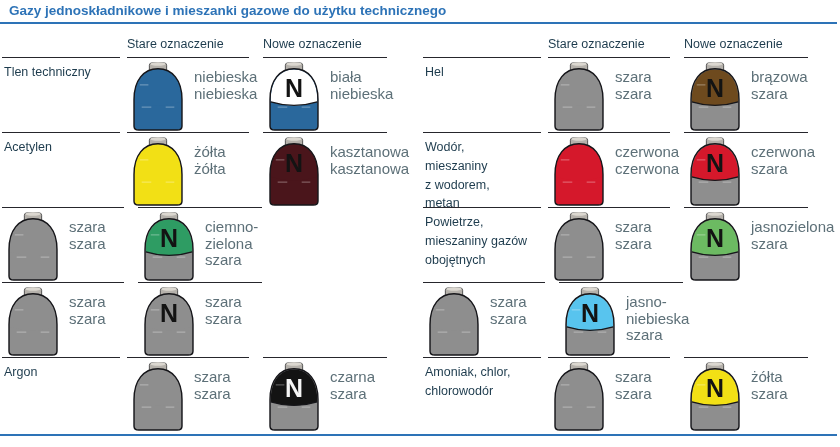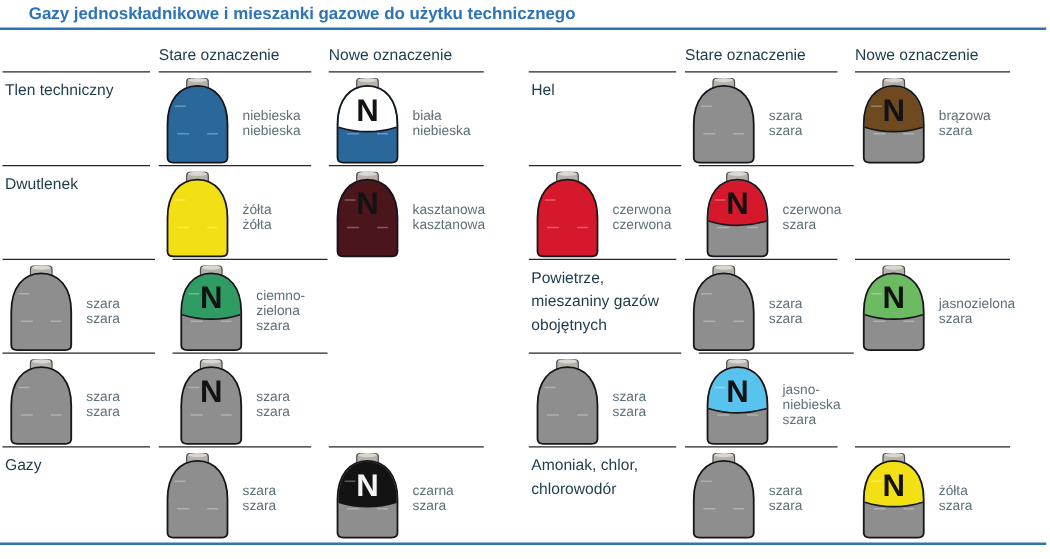--- a/index.html
+++ b/index.html
@@ -2,42 +2,42 @@
 <html><head>
 <meta charset="utf-8">
 <style>
   * { margin:0; padding:0; box-sizing:border-box; }
   body {
     width:840px; height:447px; position:relative; background:#ffffff;
     font-family:"Liberation Sans", sans-serif; overflow:hidden;
   }
   .title-bar {
     position:absolute; left:0; top:0; width:837px;
-    padding:3px 0 4px 23px; font-size:13.5px; font-weight:bold; color:#2d73b7;
+    padding:3px 0 4px 9px; font-size:13.5px; font-weight:bold; color:#2d73b7;
     border-bottom:2px solid #2d73b7;
   }
   .half { position:absolute; top:33px; width:400px; }
   #half-left  { left:2px; }
   #half-right { left:423px; }
   .header-row { display:flex; height:24px; }
   .h-name { width:118px; margin-right:7px; }
   .h-col  { width:122px; margin-right:14px; padding-top:4px;
             font-size:12.5px; font-weight:normal; color:#1d3b4d; }
   .h-col:last-child { width:124px; margin-right:0; }
   .row { display:flex; height:75px; }
   .cell { border-top:1.5px solid #26262c; }
   .c-name { width:118px; margin-right:7px; padding:5px 0 0 2px;
             font-size:12.5px; font-weight:normal; color:#1d3b4d;
             line-height:1.5; white-space:pre-line; }
   .c-cyl  { width:122px; margin-right:14px; display:flex; padding:3px 0 0 2px; }
   .c-cyl.new { width:124px; margin-right:0; }
   svg.cyl { width:58px; height:71px; flex:none; }
   .labels { margin-left:7px; margin-top:8px; height:60px; width:60px;
-            display:flex; flex-direction:column; justify-content:center;
-            font-size:11px; color:#5d7078; line-height:1.1; }
+            display:flex; flex-direction:column; justify-content:flex-start;
+            font-size:15px; color:#5d7078; line-height:1.1; }
   .labels span { white-space:nowrap; display:block; }
   .bottom-rule { position:absolute; left:0; top:434px; width:837px;
                  border-top:2px solid #2d73b7; }
 </style>
 </head>
 <body>
 
 <div class="title-bar">Gazy jednoskładnikowe i mieszanki gazowe do użytku technicznego</div>
 
 <div class="half" id="half-left">
@@ -81,21 +81,21 @@
       </svg>
       <div class="labels">
         <span>biała</span>
         <span></span>
         <span>niebieska</span>
       </div>
     </div>
   </div>
 
   <div class="row">
-    <div class="cell c-name">Dwutlenek</div>
+    <div class="cell c-name">Acetylen</div>
 
     <div class="cell c-cyl old">
       <svg class="cyl" viewBox="0 0 60 74">
         <rect x="21" y="2" width="18" height="10" rx="2.5" fill="#b5b1ab" stroke="#4c4c4c" stroke-width="1"></rect>
         <ellipse cx="30" cy="3.2" rx="8" ry="1.8" fill="#dbd7d0"></ellipse>
         <path d="M5,68 L5,40 C5,20 15,8 30,8 C45,8 55,20 55,40 L55,68 C55,70.5 53,72 50,72 L10,72 C7,72 5,70.5 5,68 Z" fill="#f2e015"></path>
         <path d="M5.8,40 C5.8,20 16,8.8 30,8.8 C44,8.8 54.2,20 54.2,40 L54.2,42.5 C38,47.5 22,47.5 5.8,42.5 Z" fill="#f2e015"></path>
         <path d="M5.8,42.5 C22,47.5 38,47.5 54.2,42.5" fill="none" stroke-width="1.4" stroke="none"></path>
         <path d="M11,25 h9 M13,48 h10 M38,48 h9" stroke="#ffffff" opacity="0.3" stroke-width="1.3" fill="none"></path>
         <path fill="none" stroke="#16161a" stroke-width="1.5" d="M5,68 L5,40 C5,20 15,8 30,8 C45,8 55,20 55,40 L55,68 C55,70.5 53,72 50,72 L10,72 C7,72 5,70.5 5,68 Z"></path>
@@ -199,21 +199,21 @@
       </svg>
       <div class="labels">
         <span>szara</span>
         <span></span>
         <span>szara</span>
       </div>
     </div>
   </div>
 
   <div class="row">
-    <div class="cell c-name">Gazy</div>
+    <div class="cell c-name">Argon</div>
 
     <div class="cell c-cyl old">
       <svg class="cyl" viewBox="0 0 60 74">
         <rect x="21" y="2" width="18" height="10" rx="2.5" fill="#b5b1ab" stroke="#4c4c4c" stroke-width="1"></rect>
         <ellipse cx="30" cy="3.2" rx="8" ry="1.8" fill="#dbd7d0"></ellipse>
         <path d="M5,68 L5,40 C5,20 15,8 30,8 C45,8 55,20 55,40 L55,68 C55,70.5 53,72 50,72 L10,72 C7,72 5,70.5 5,68 Z" fill="#8e8e8e"></path>
         <path d="M5.8,40 C5.8,20 16,8.8 30,8.8 C44,8.8 54.2,20 54.2,40 L54.2,42.5 C38,47.5 22,47.5 5.8,42.5 Z" fill="#8e8e8e"></path>
         <path d="M5.8,42.5 C22,47.5 38,47.5 54.2,42.5" fill="none" stroke-width="1.4" stroke="none"></path>
         <path d="M11,25 h9 M13,48 h10 M38,48 h9" stroke="#ffffff" opacity="0.3" stroke-width="1.3" fill="none"></path>
         <path fill="none" stroke="#16161a" stroke-width="1.5" d="M5,68 L5,40 C5,20 15,8 30,8 C45,8 55,20 55,40 L55,68 C55,70.5 53,72 50,72 L10,72 C7,72 5,70.5 5,68 Z"></path>
@@ -288,20 +288,24 @@
       </svg>
       <div class="labels">
         <span>brązowa</span>
         <span></span>
         <span>szara</span>
       </div>
     </div>
   </div>
 
   <div class="row">
+    <div class="cell c-name">Wodór,
+mieszaniny
+z wodorem,
+metan</div>
 
     <div class="cell c-cyl old">
       <svg class="cyl" viewBox="0 0 60 74">
         <rect x="21" y="2" width="18" height="10" rx="2.5" fill="#b5b1ab" stroke="#4c4c4c" stroke-width="1"></rect>
         <ellipse cx="30" cy="3.2" rx="8" ry="1.8" fill="#dbd7d0"></ellipse>
         <path d="M5,68 L5,40 C5,20 15,8 30,8 C45,8 55,20 55,40 L55,68 C55,70.5 53,72 50,72 L10,72 C7,72 5,70.5 5,68 Z" fill="#d5182b"></path>
         <path d="M5.8,40 C5.8,20 16,8.8 30,8.8 C44,8.8 54.2,20 54.2,40 L54.2,42.5 C38,47.5 22,47.5 5.8,42.5 Z" fill="#d5182b"></path>
         <path d="M5.8,42.5 C22,47.5 38,47.5 54.2,42.5" fill="none" stroke-width="1.4" stroke="none"></path>
         <path d="M11,25 h9 M13,48 h10 M38,48 h9" stroke="#ffffff" opacity="0.3" stroke-width="1.3" fill="none"></path>
         <path fill="none" stroke="#16161a" stroke-width="1.5" d="M5,68 L5,40 C5,20 15,8 30,8 C45,8 55,20 55,40 L55,68 C55,70.5 53,72 50,72 L10,72 C7,72 5,70.5 5,68 Z"></path>

